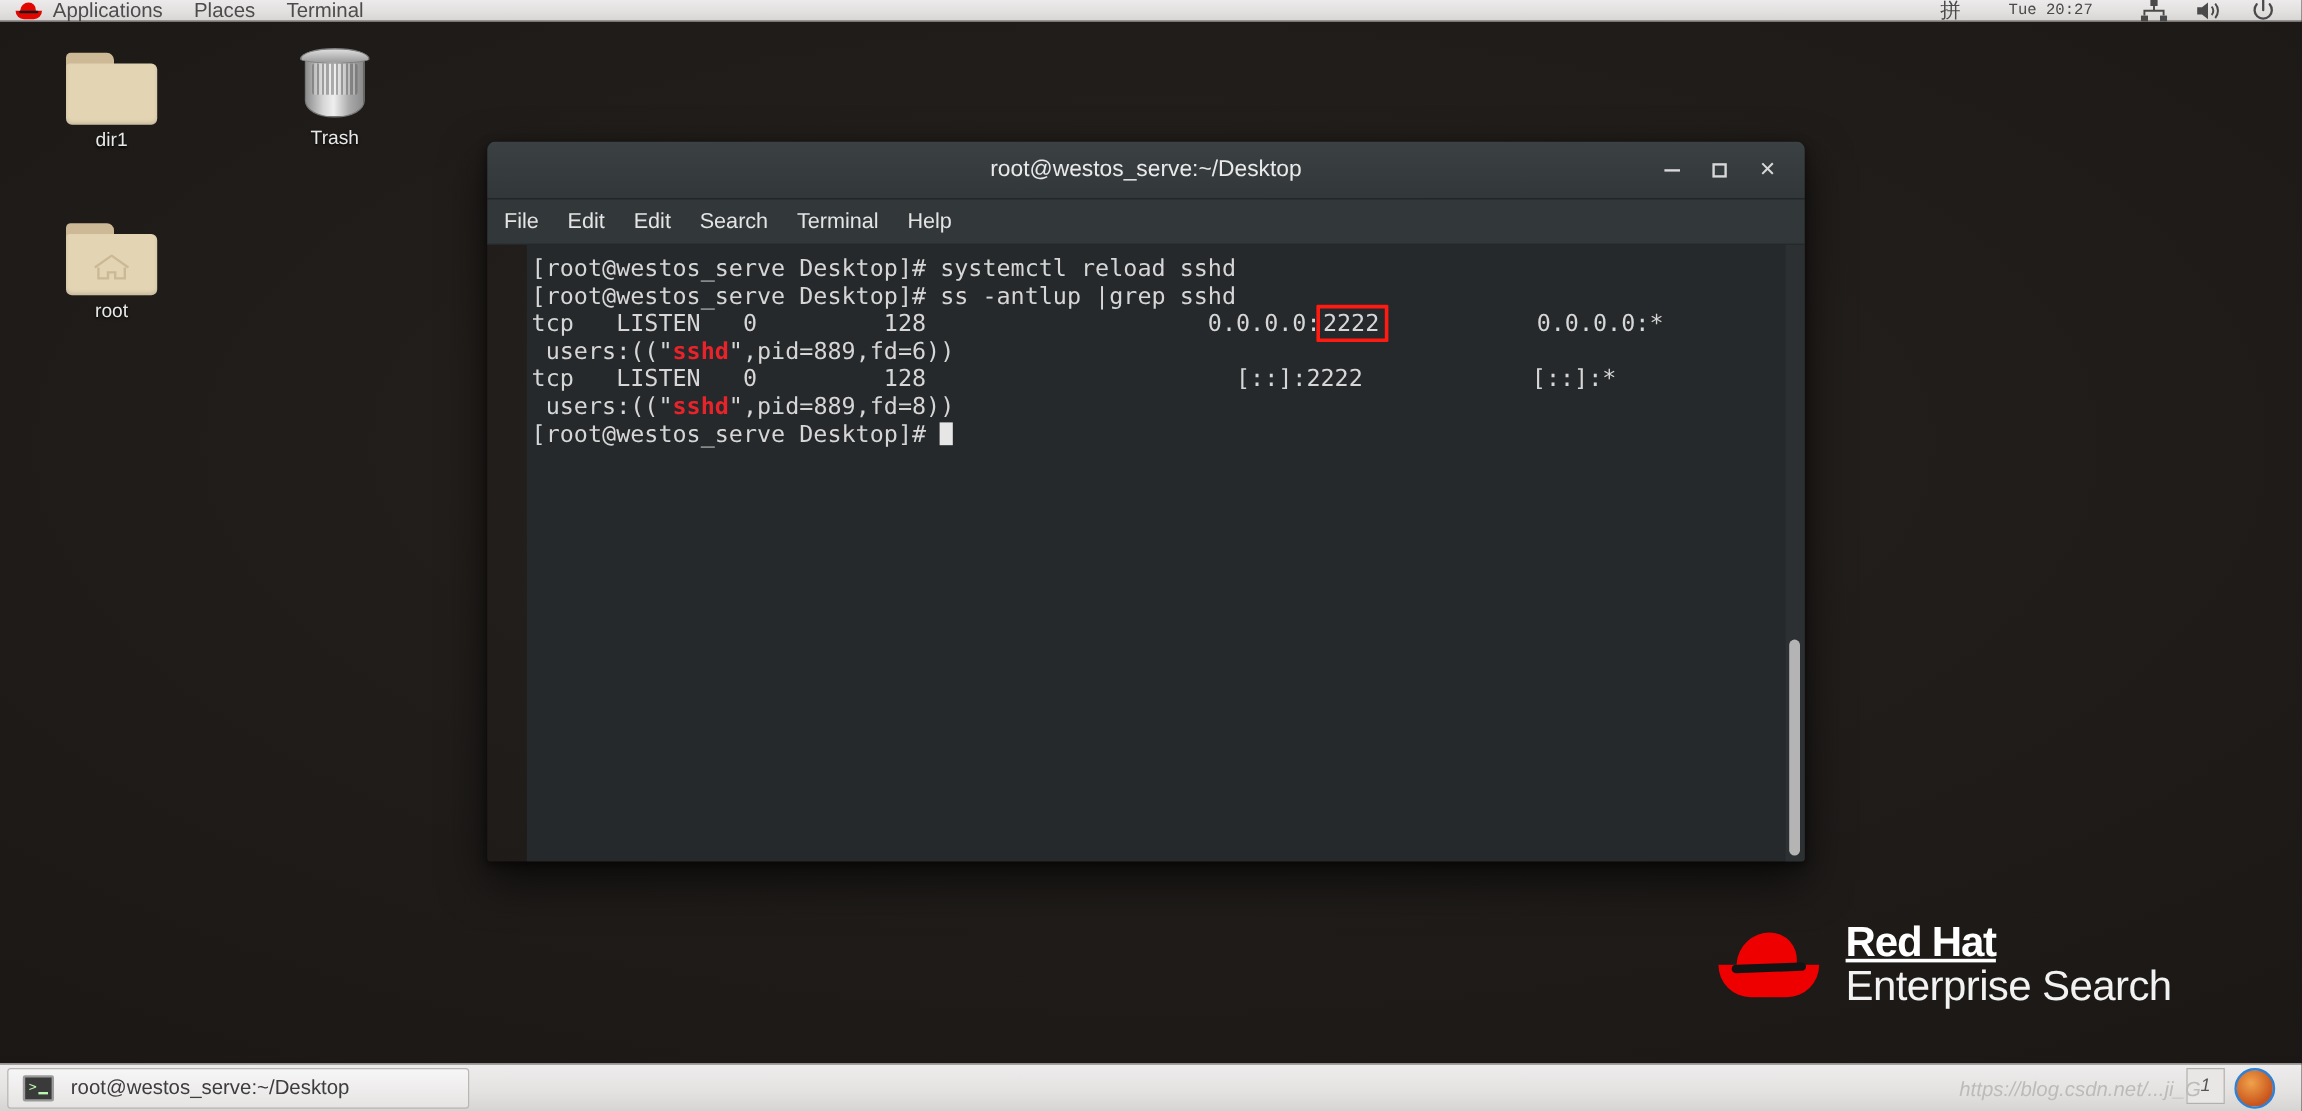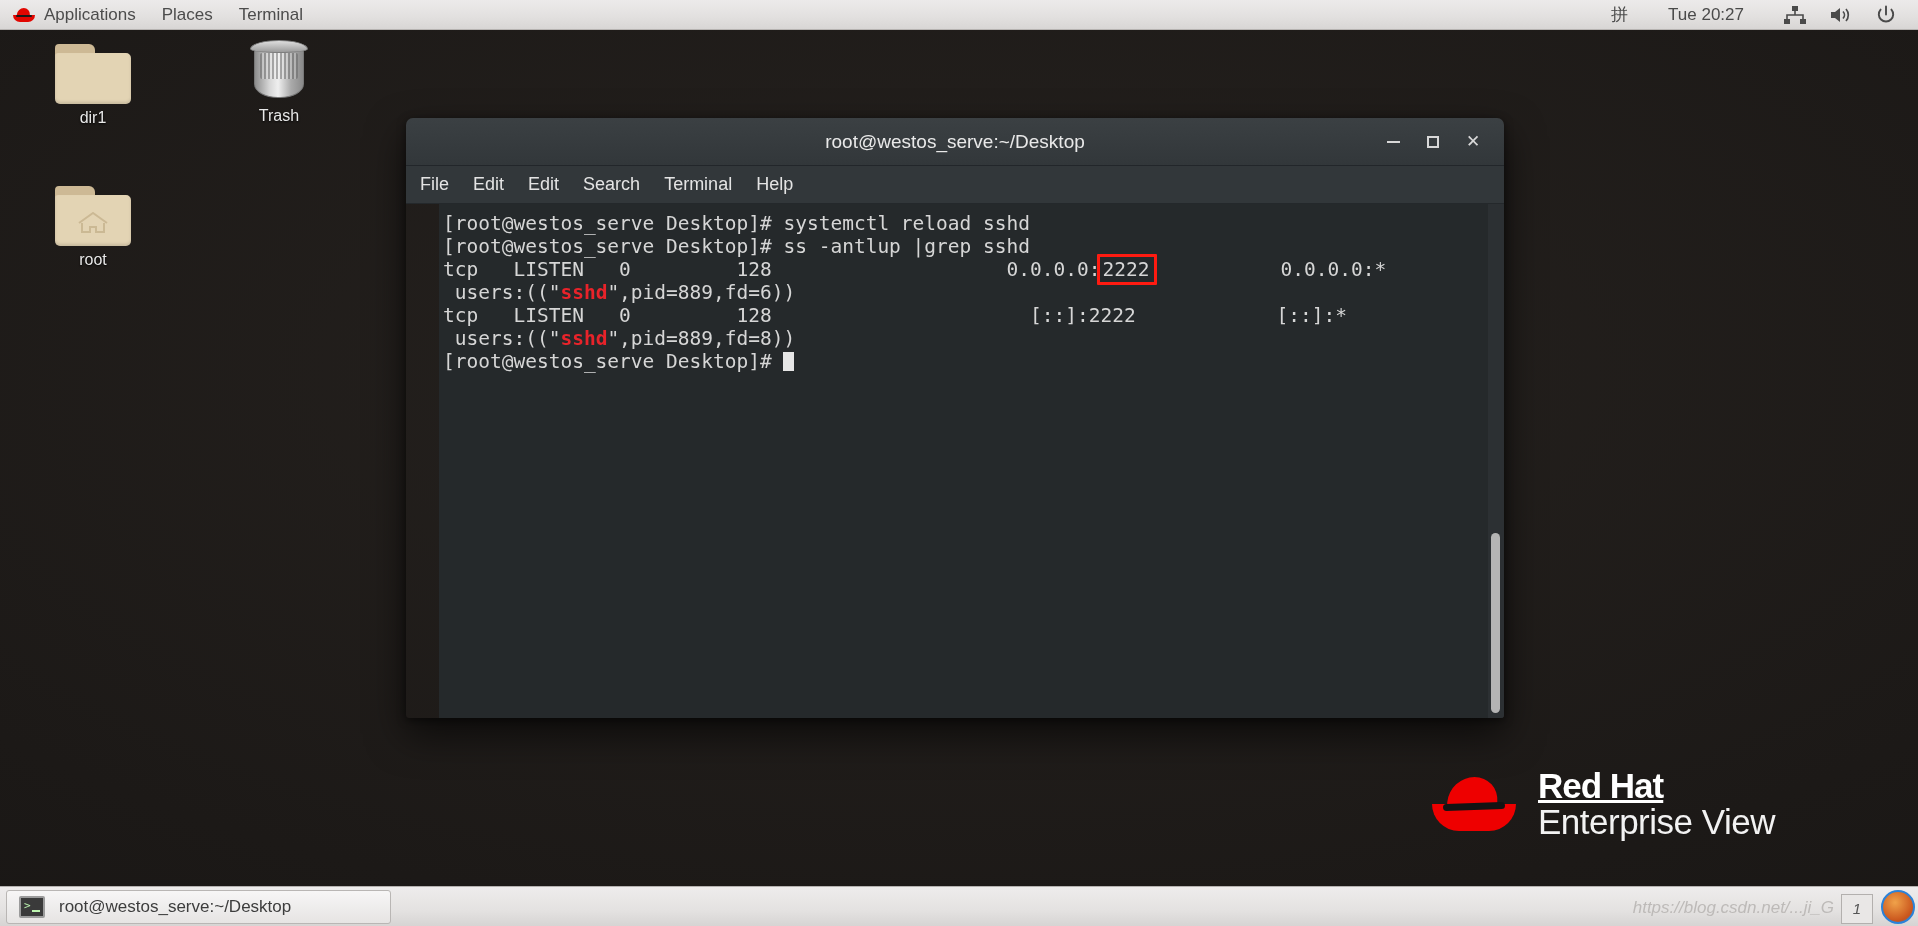--- a/index.html
+++ b/index.html
@@ -11,21 +11,21 @@
   }
 
   
   #desktop {
     position:absolute; inset:0;
     background: radial-gradient(ellipse 120% 110% at 50% 40%, #26221f 0%, #1c1917 55%, #151312 100%);
   }
 
   
   #top-panel {
-    position:absolute; top:0; left:0; width:1918px; height:30px;
+    position:absolute; top:0; left:0; width:1918px; height:18px;
     background:linear-gradient(to bottom, #eceaea 0%, #e3e1e0 55%, #d8d6d5 100%);
     border-bottom:1px solid #b6b3b1;
     display:flex; align-items:center;
     font-size:17px; color:#4c4c4c;
     z-index:50;
   }
   .panel-left { display:flex; align-items:center; height:100%; }
   .panel-item {
     display:flex; align-items:center; gap:9px;
     height:100%; padding:0 13px;
@@ -33,21 +33,21 @@
   }
   .panel-right {
     margin-left:auto; display:flex; align-items:center; height:100%;
     padding-right:10px;
   }
   .tray-item {
     display:flex; align-items:center; justify-content:center;
     height:100%; padding:0 12px; cursor:default;
   }
   #ime-label { font-size:17px; color:#4a4a4a; }
-  #clock { font-size:17px; color:#4a4a4a; padding:0 16px; }
+  #clock { font-size:13px; color:#4a4a4a; padding:0 16px;font-family:Liberation Mono, monospace; }
 
   
   .fedora {
     position:relative; width:22px; height:14px; flex:none;
   }
   .fedora .crown {
     position:absolute; left:4px; top:0; width:13px; height:9px;
     background:#e10600;
     border-radius:7px 7px 2px 2px;
     transform:skewX(-4deg);
@@ -283,22 +283,22 @@
   }
   .term-mini::before {
     content:">"; position:absolute; left:3px; top:1px;
     color:#bdf5b0; font-size:11px; font-family:"DejaVu Sans Mono", monospace;
   }
   .term-mini::after {
     content:""; position:absolute; left:11px; top:12px;
     width:8px; height:2px; background:#bdf5b0;
   }
   #taskbar-right {
-    margin-left:auto; display:flex; align-items:flex-end; gap:8px;
-    padding-right:3px; position:relative;font-style:italic;
+    margin-left:auto; display:flex; align-items:flex-start; gap:8px;
+    padding-right:22px; position:relative;font-style:italic;
   }
   #watermark {
     position:absolute; right:84px; bottom:6px;
     font-size:17px; color:#bdbab8;
     font-family:"Liberation Sans", sans-serif;
     white-space:nowrap; pointer-events:none;
   }
   #workspace-switcher {
     width:32px; height:30px;
     border:1px solid #b3b0ae; background:#e9e7e6;
@@ -433,21 +433,21 @@
   </div>
 
   <div id="rhel-logo">
     <span class="rh-hat">
       <span class="crown"></span>
         <span class="brim"></span>
         <span class="band"></span>
     </span>
     <span class="rh-words">
       <div class="rh-line1">Red Hat</div>
-      <div class="rh-line2">Enterprise View</div>
+      <div class="rh-line2">Enterprise Search</div>
     </span>
   </div>
 
 
   <div id="taskbar">
     <div id="task-button">
       <span class="term-mini"></span>
       <span>root@westos_serve:~/Desktop</span>
     </div>
     <div id="taskbar-right">

